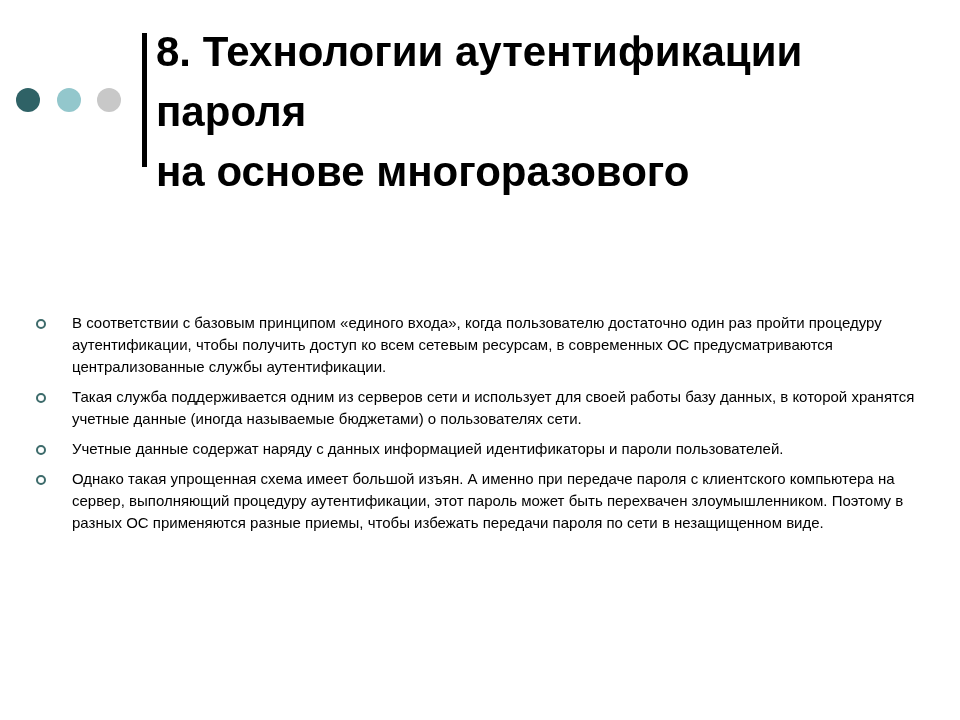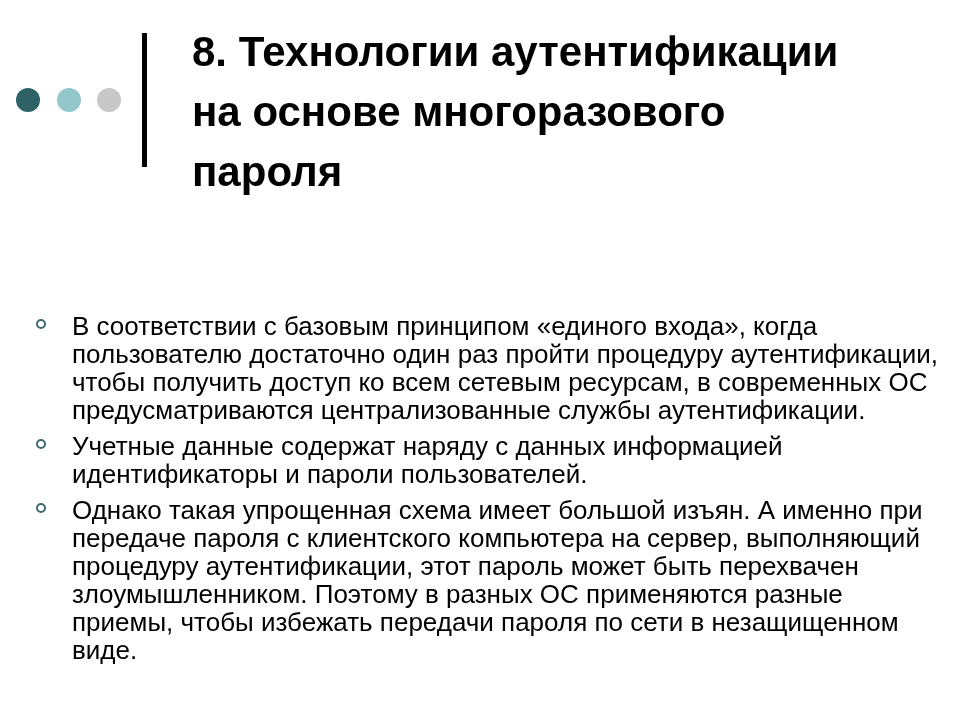--- a/index.html
+++ b/index.html
@@ -5,44 +5,48 @@
   html, body { margin: 0; padding: 0; background: #ffffff; }
   body { width: 960px; height: 720px; position: relative; overflow: hidden;
          font-family: "Liberation Sans", sans-serif; color: #000; }
   .dot { position: absolute; width: 24px; height: 24px; border-radius: 50%; top: 88px; }
   .dot1 { left: 16px; }
   .dot2 { left: 57px; }
   .dot3 { left: 97px; }
   .vbar { position: absolute; left: 142px; top: 33px; width: 5px; height: 134px; background: #000; }
   .title { position: absolute; left: 156px; top: 22px; width: 790px;
            font-size: 42px; font-weight: bold; line-height: 60px; margin: 0; }
-  .title div { white-space: nowrap; margin-left: 36px; }
+  .title div { white-space: nowrap; }
   .bullets { position: absolute; left: 36px; top: 312px; width: 910px; margin: 0; padding: 0; list-style: none; }
-  .bullets li { position: relative; padding-left: 36px; font-size: 26px; line-height: 28px; margin-bottom: 8px; }
+  .bullets li { position: relative; padding-left: 36px; font-size: 15px; line-height: 22px; margin-bottom: 8px; }
   .bullet-mark { position: absolute; left: 0; top: 7px; width: 6px; height: 6px; border-radius: 50%;
                  border: 2.5px solid #3d6b6b; box-sizing: content-box; }
 </style>
 </head>
 <body>
 
 <div class="dot dot1" style="background:#2f6266"></div>
 <div class="dot dot2" style="background:#93c7cc"></div>
 <div class="dot dot3" style="background:#c8c8c8"></div>
 <div class="vbar"></div>
 
 <h1 class="title">
   <div>8. Технологии аутентификации</div>
+  <div>пароля</div>
   <div>на основе многоразового</div>
-  <div>пароля</div>
 </h1>
 
 <ul class="bullets">
   <li>
     <span class="bullet-mark"></span>
     <span>В соответствии с базовым принципом «единого входа», когда пользователю достаточно один раз пройти процедуру аутентификации, чтобы получить доступ ко всем сетевым ресурсам, в современных ОС предусматриваются централизованные службы аутентификации.</span>
+  </li>
+  <li>
+    <span class="bullet-mark"></span>
+    <span>Такая служба поддерживается одним из серверов сети и использует для своей работы базу данных, в которой хранятся учетные данные (иногда называемые бюджетами) о пользователях сети.</span>
   </li>
   <li>
     <span class="bullet-mark"></span>
     <span>Учетные данные содержат наряду с данных информацией идентификаторы и пароли пользователей.</span>
   </li>
   <li>
     <span class="bullet-mark"></span>
     <span>Однако такая упрощенная схема имеет большой изъян. А именно при передаче пароля с клиентского компьютера на сервер, выполняющий процедуру аутентификации, этот пароль может быть перехвачен злоумышленником. Поэтому в разных  ОС применяются разные приемы, чтобы избежать передачи пароля по сети в незащищенном виде.</span>
   </li>
 </ul>

